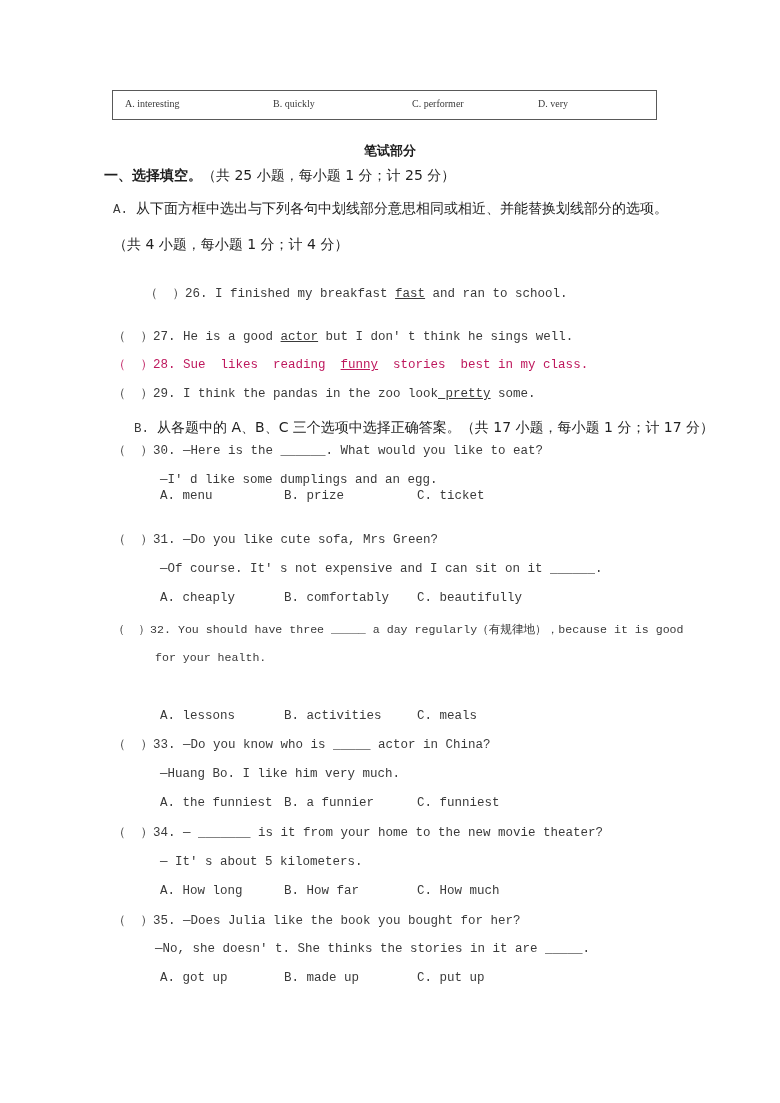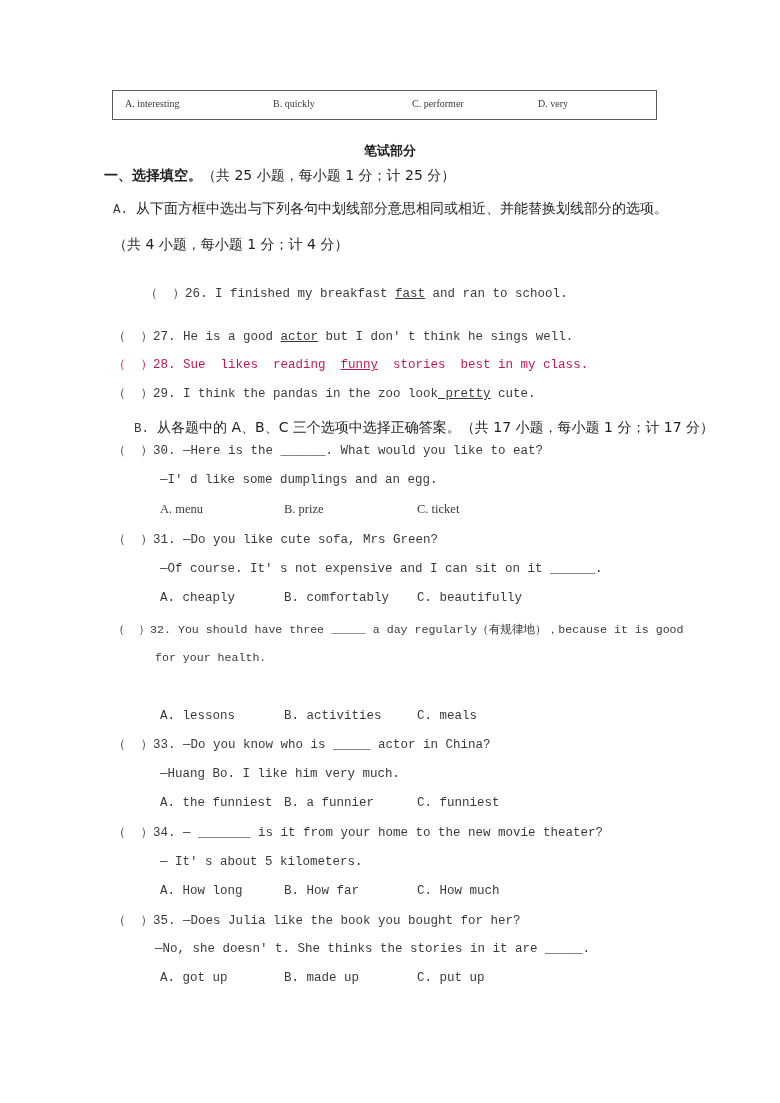--- a/index.html
+++ b/index.html
@@ -165,31 +165,31 @@
 
   <div class="q" style="top:329px;">
     <div class="q-line"><span>（  ）</span><span>27.</span> <span>He is a good </span><span class="ul">actor</span><span> but I don' t think he sings well.</span></div>
   </div>
 
   <div class="q" style="top:357px;">
     <div class="q-line faint"><span>（  ）</span><span>28.</span> <span>Sue  likes  reading  </span><span class="ul">funny</span><span>  stories  best in my class.</span></div>
   </div>
 
   <div class="q" style="top:386px;">
-    <div class="q-line"><span>（  ）</span><span>29.</span> <span>I think the pandas in the zoo look</span><span class="ul">_pretty</span><span> cute.</span></div>
+    <div class="q-line"><span>（  ）</span><span>29.</span> <span>I think the pandas in the zoo look</span><span class="ul">_pretty</span><span> some.</span></div>
   </div>
 
   <div class="q" style="top:419px; left:104px;margin-left:30px;">
     <div class="q-line"><span>B.</span><span class="cn" style="margin-left:8px;">从各题中的 A、B、C 三个选项中选择正确答案。（共 17 小题，每小题 1 分；计 17 分）</span></div>
   </div>
 
   <div class="q" style="top:443px;">
     <div class="q-line"><span>（  ）</span><span>30.</span> <span>—Here is the ______. What would you like to eat?</span></div>
     <div class="q-line q-cont" style="margin-top:13px;">—I' d like some dumplings and an egg.</div>
-    <div class="q-line q-opts" style="margin-top:13px;font-family:Liberation Serif, serif;"><span class="opt-col oc1">A. menu</span><span class="opt-col oc2">B. prize</span><span class="opt-col oc3">C. ticket</span></div>
+    <div class="q-line q-opts" style=""><span class="opt-col oc1">A. menu</span><span class="opt-col oc2">B. prize</span><span class="opt-col oc3">C. ticket</span></div>
   </div>
 
   <div class="q" style="top:532px;">
     <div class="q-line"><span>（  ）</span><span>31.</span> <span>—Do you like cute sofa, Mrs Green?</span></div>
     <div class="q-line q-cont" style="margin-top:13px;">—Of course. It' s not expensive and I can sit on it ______.</div>
     <div class="q-line q-opts" style="margin-top:13px;"><span class="opt-col oc1">A. cheaply</span><span class="opt-col oc2">B. comfortably</span><span class="opt-col oc3">C. beautifully</span></div>
   </div>
 
   <div class="q" style="top:622px;">
     <div class="q-line small"><span>（  ）</span><span>32.</span> <span>You should have three _____ a day regularly（有规律地），because it is good</span></div>

